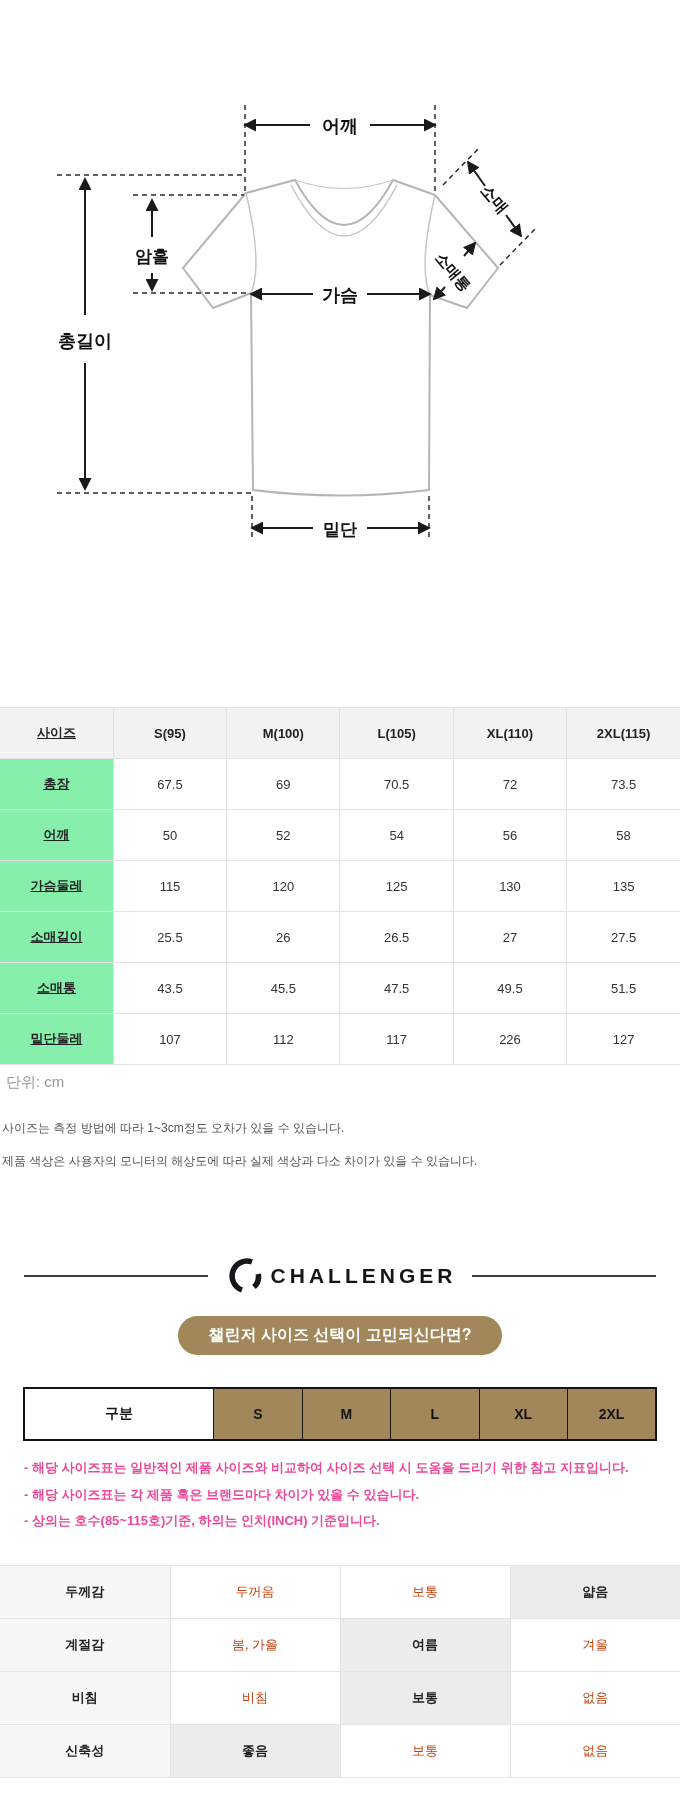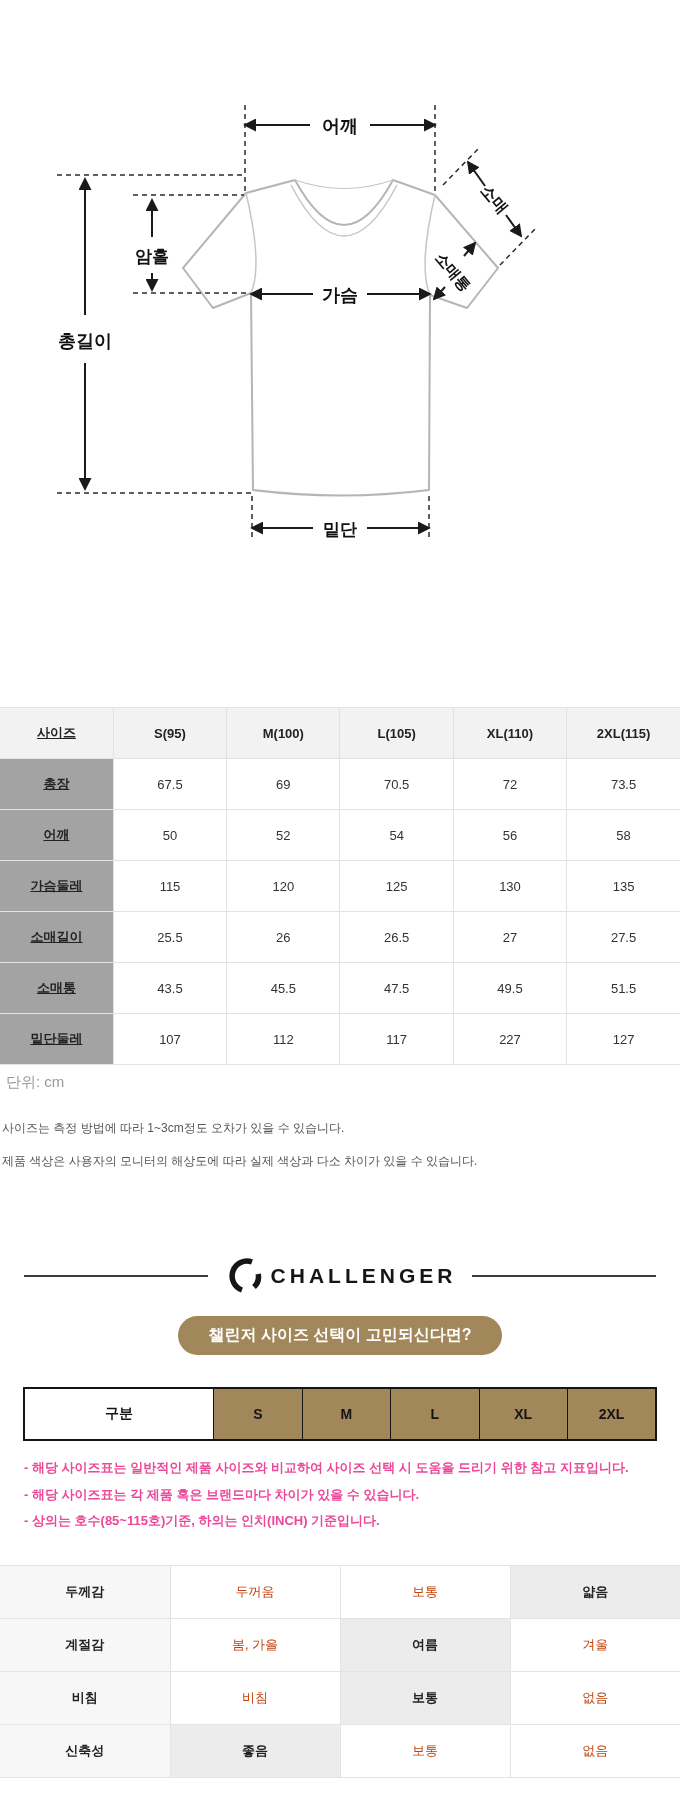--- a/index.html
+++ b/index.html
@@ -13,21 +13,21 @@
   
   table.size-table{
     width:680px;border-collapse:collapse;table-layout:fixed;margin-top:128px;
     font-size:13px;
   }
   table.size-table th,table.size-table td{
     border:1px solid #e2e2e2;height:50px;text-align:center;vertical-align:middle;
     font-weight:400;color:#333;padding:0;
   }
   table.size-table thead th{background:#f2f2f2;font-weight:700;color:#222;}
-  table.size-table tbody th{background:#a3a3a3;font-weight:700;color:#222;}
+  table.size-table tbody th{background:#86efac;font-weight:700;color:#222;}
   table.size-table tbody td{background:#fff;}
   table.size-table tr th:first-child{border-left:none;text-decoration:underline;}
   table.size-table tr th:last-child,table.size-table tr td:last-child{border-right:none;}
   
   .unit-note{margin:8px 0 0 6px;font-size:15px;color:#999;}
   .note-line{margin:2px 0 0 2px;font-size:12px;color:#555;}
   .note-line.first{margin-top:28px;}
   .note-line.second{margin-top:16px;}
   
   .brand-row{
@@ -184,21 +184,21 @@
       <td>45.5</td>
       <td>47.5</td>
       <td>49.5</td>
       <td>51.5</td>
     </tr>
     <tr>
       <th>밑단둘레</th>
       <td>107</td>
       <td>112</td>
       <td>117</td>
-      <td>227</td>
+      <td>226</td>
       <td>127</td>
     </tr>
   </tbody>
 </table>
 
 <div class="unit-note">단위: cm</div>
 <div class="note-line first">사이즈는 측정 방법에 따라 1~3cm정도 오차가 있을 수 있습니다.</div>
 <div class="note-line second">제품 색상은 사용자의 모니터의 해상도에 따라 실제 색상과 다소 차이가 있을 수 있습니다.</div>
 
 <div class="brand-row">

